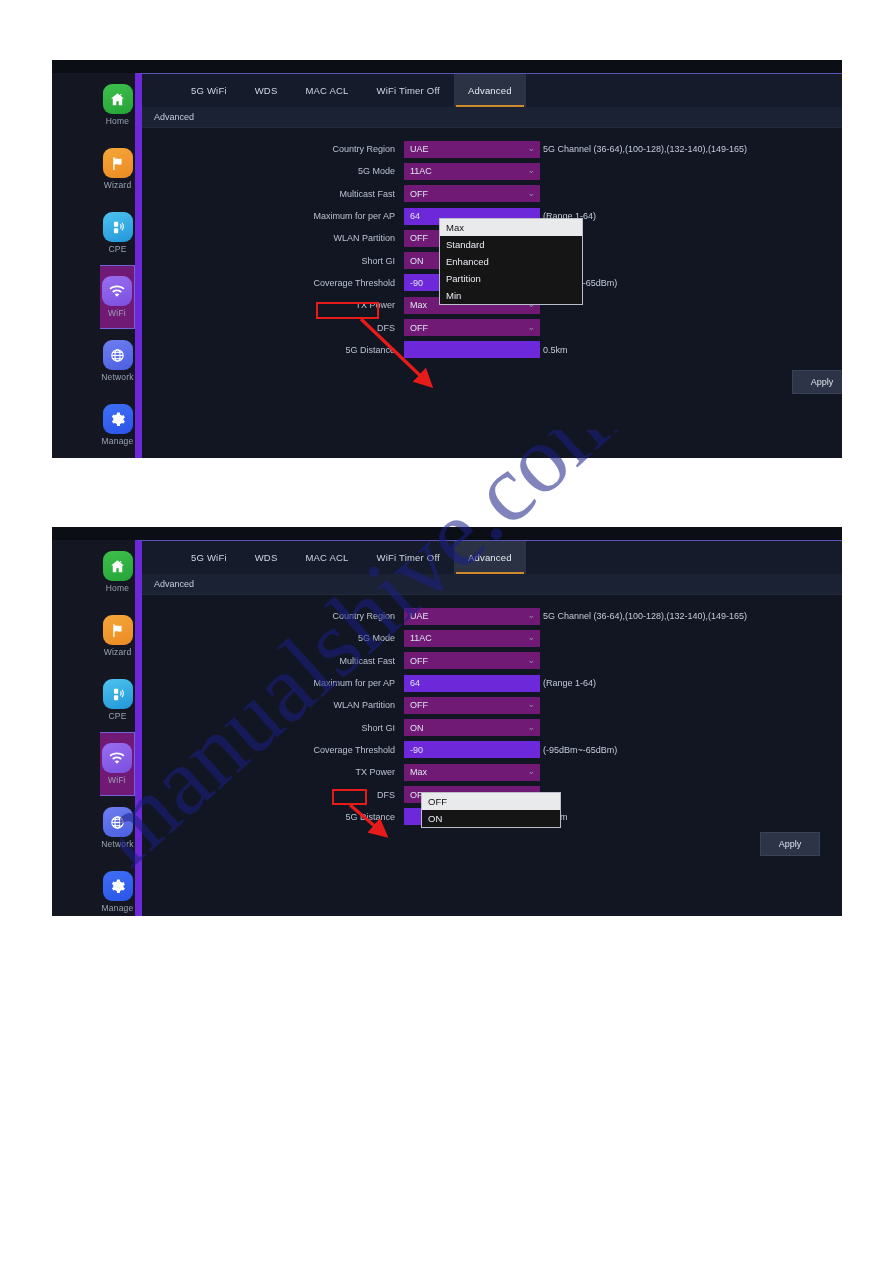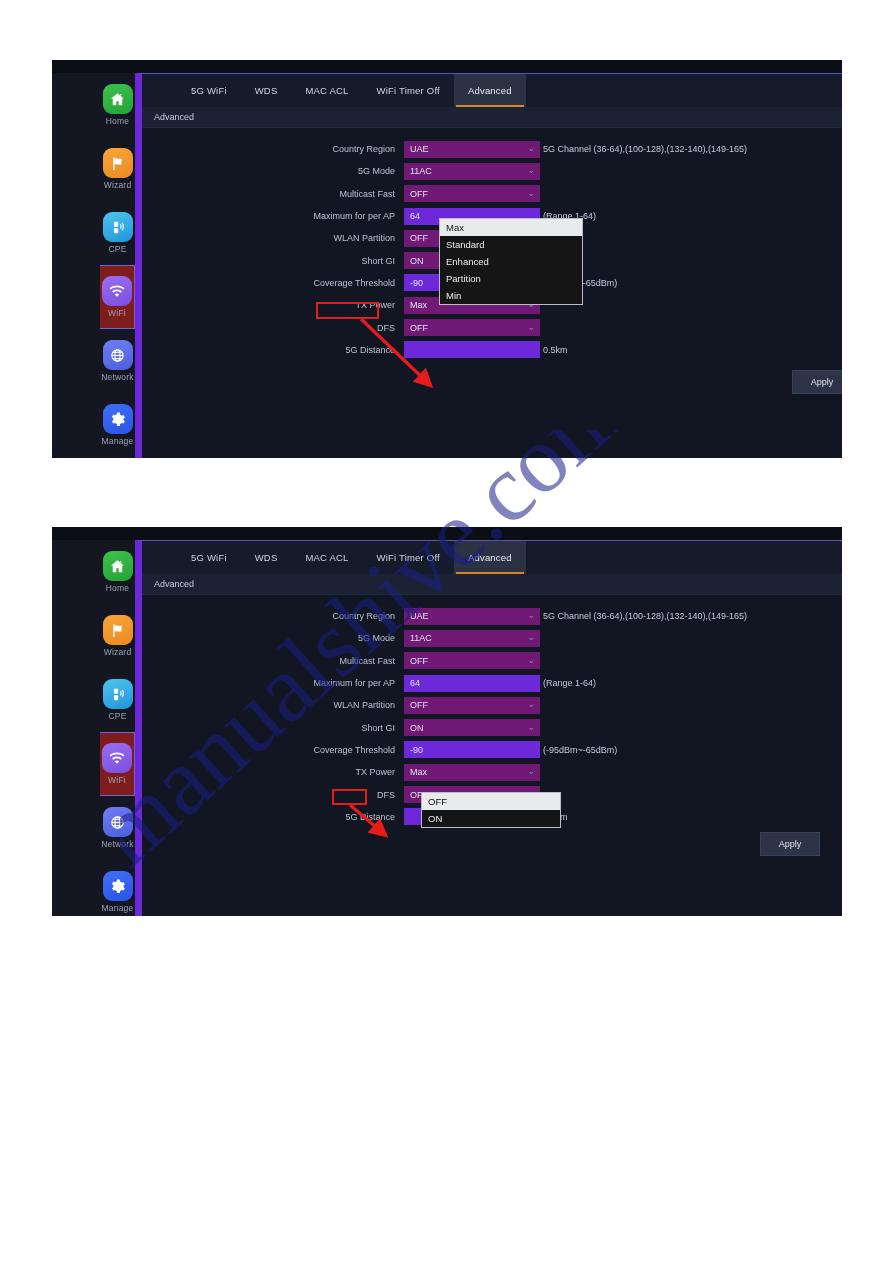--- a/index.html
+++ b/index.html
@@ -44,21 +44,21 @@
     display:flex; align-items:center; justify-content:center;
     color:#fff;
   }
   .side-item .lbl {
     font-size: 8.5px; color: #9aa2b4; letter-spacing:.2px;
   }
   .side-item.active {
     border: 1px solid #6f63d6;
     border-left: none;
     border-right: 1px solid #6f63d6;
-    background: #7f1d1d;
+    background: #701a75;
     justify-content: center;
   }
   .ic-home { background: linear-gradient(160deg,#3fbf4c,#24a437); }
   .ic-wizard { background: linear-gradient(160deg,#f5a63a,#ea8b22); }
   .ic-cpe { background: linear-gradient(160deg,#4ec3ef,#2196d8); }
   .ic-wifi { background: linear-gradient(160deg,#9a6ef0,#7a4fe0); }
   .ic-network { background: linear-gradient(160deg,#6f7ef0,#4b5fe0); }
   .ic-manage { background: linear-gradient(160deg,#3f6ff5,#2a54e8); }
 
   

